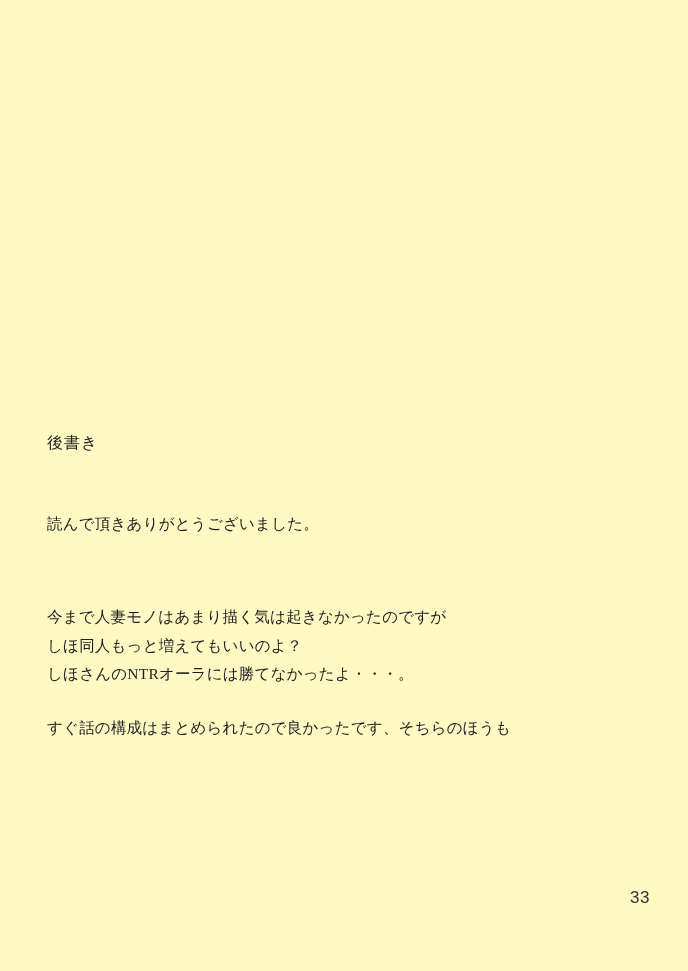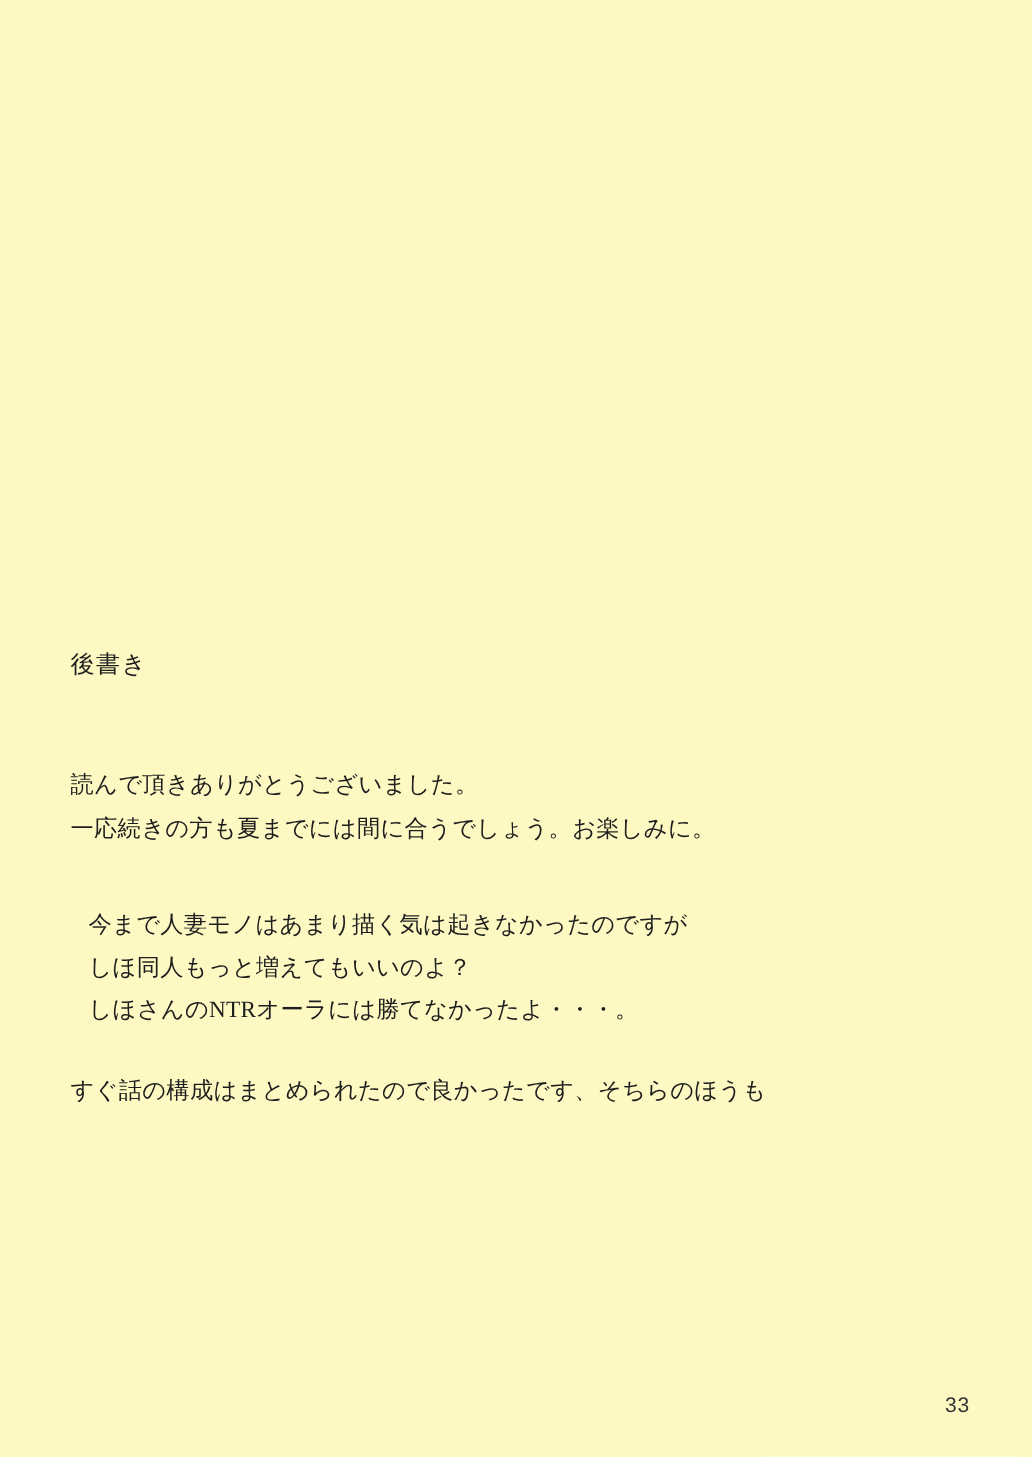--- a/index.html
+++ b/index.html
@@ -33,43 +33,42 @@
     position: absolute;
     left: 47px;
     margin: 0;
     font-size: 15.5px;
     line-height: 28.5px;
     color: #1e1e1e;
     letter-spacing: 0.2px;
     white-space: nowrap;
   }
   .para-1 { top: 510px; }
-  .para-2 { top: 603px; margin-left: 12px; }
+  .para-2 { top: 603px; }
   .para-3 { top: 714px; }
   .line { display: block; }
   .page-number {
     position: absolute;
     left: 630px;
-    top: 928px;
+    top: 888px;
     font-family: "Liberation Sans", "DejaVu Sans", sans-serif;
-    font-size: 14px;
+    font-size: 17px;
     color: #333333;
     letter-spacing: 0.5px;
   }
 </style>
 </head>
 <body>
 
 <div class="page">
 
   <h1 class="heading">後書き</h1>
 
   <p class="para para-1">
     <span class="line">読んで頂きありがとうございました。</span>
-    <span class="line">一応続きの方も夏までには間に合うでしょう。お楽しみに。</span>
   </p>
 
   <p class="para para-2">
     <span class="line">今まで人妻モノはあまり描く気は起きなかったのですが</span>
     <span class="line">しほ同人もっと増えてもいいのよ？</span>
     <span class="line">しほさんのNTRオーラには勝てなかったよ・・・。</span>
   </p>
 
   <p class="para para-3">
     <span class="line">すぐ話の構成はまとめられたので良かったです、そちらのほうも</span>

